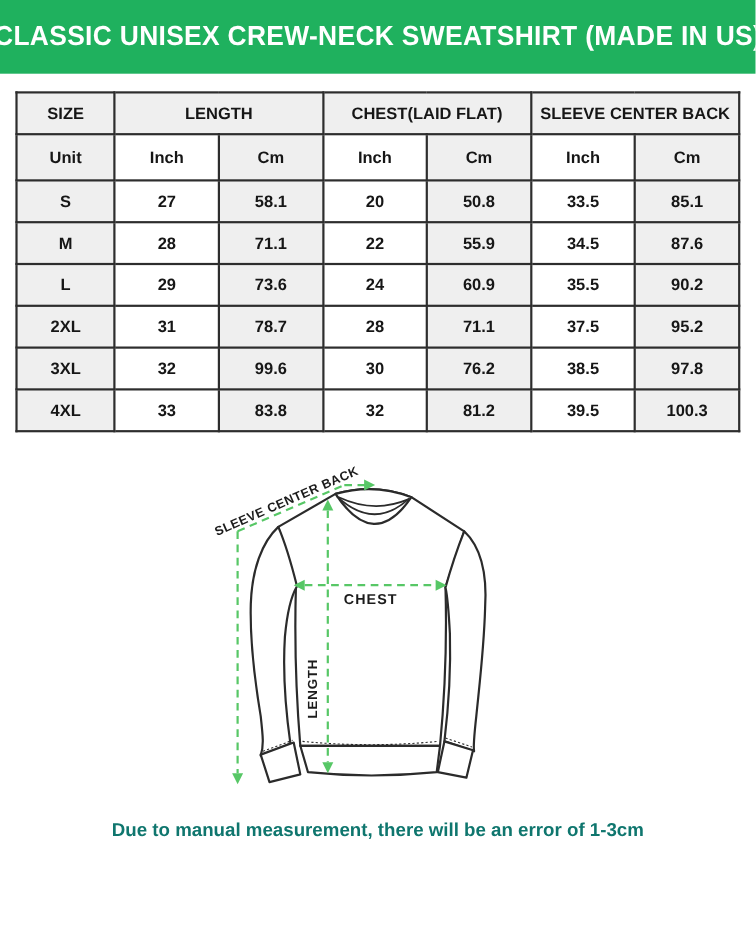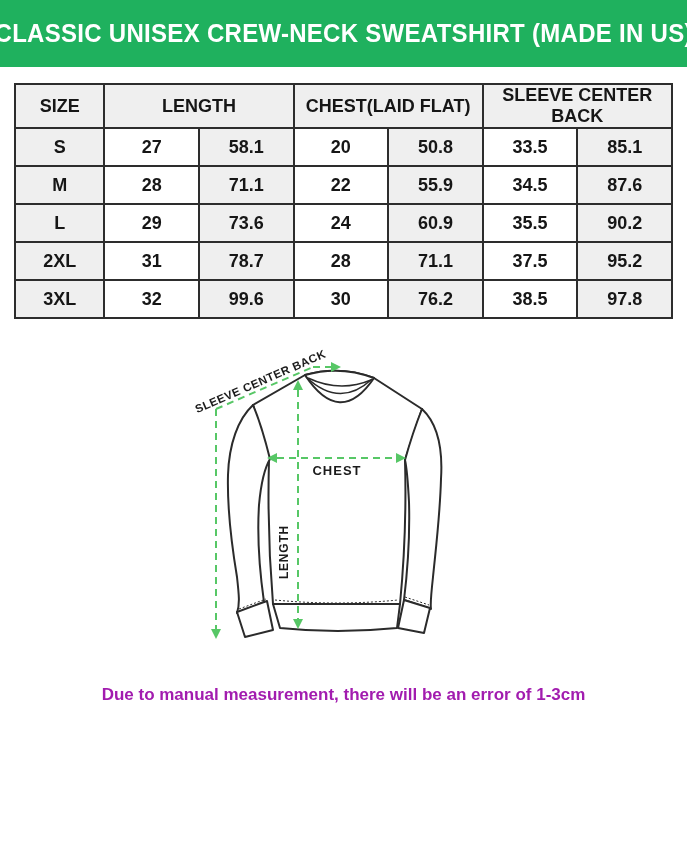--- a/index.html
+++ b/index.html
@@ -13,21 +13,21 @@
   }
   .banner h1 {
     color:#ffffff; font-size:25px; font-weight:800;
     letter-spacing:0.3px; transform:scaleX(0.96); white-space:nowrap;
   }
 
   
   table.size-table {
     width:659px; margin:16px auto 0 auto;
     border-collapse:collapse; table-layout:fixed;
-    text-align:center; font-weight:bold; font-size:18px; color:#161616;
+    text-align:center; font-weight:bold; font-size:15px; color:#161616;
   }
   table.size-table th, table.size-table td { border:2px solid #2d2d2d; }
   table.size-table col.col-size  { width:13.6%; }
   table.size-table col.col-data  { width:14.4%; }
   tr.group-row th { height:38px; background:#efefef; }
   tr.unit-row  td { height:42px; }
   tr.data-row  td { height:38px; }
   tr.unit-row td:nth-child(odd),  tr.data-row td:nth-child(odd)  { background:#efefef; }
   tr.unit-row td:nth-child(even), tr.data-row td:nth-child(even) { background:#ffffff; }
 
@@ -35,22 +35,22 @@
   svg.diagram { display:block; margin-top:13px; }
   .outline   { fill:#ffffff; stroke:#2b2b2b; stroke-width:2; stroke-linejoin:round; }
   .ribline   { fill:none; stroke:#2b2b2b; stroke-width:1.6; }
   .stitch    { fill:none; stroke:#2b2b2b; stroke-width:1; stroke-dasharray:2 2; }
   .measure   { fill:none; stroke:#57c766; stroke-width:2; stroke-dasharray:7 5; }
   .arrowhead { fill:#57c766; stroke:none; }
   .diag-label{ fill:#1b1b1b; font-weight:bold; font-family:"Liberation Sans",sans-serif; }
 
   
   .footer-note {
-    margin-top:16px; text-align:center;
-    color:#a21caf; font-size:17px; font-weight:bold; line-height:24px;
+    margin-top:2px; text-align:center;
+    color:#0f766e; font-size:17px; font-weight:bold; line-height:24px;
   }
 </style>
 </head>
 <body>
 
 <header class="banner">
   <h1>CLASSIC UNISEX CREW-NECK SWEATSHIRT (MADE IN US)</h1>
 </header>
 
 <table class="size-table">
@@ -62,20 +62,29 @@
     <col class="col-data">
       <col class="col-data">
       <col class="col-data">
   </colgroup>
   <thead>
     <tr class="group-row">
       <th>SIZE</th>
       <th colspan="2">LENGTH</th>
       <th colspan="2">CHEST(LAID FLAT)</th>
       <th colspan="2">SLEEVE CENTER BACK</th>
+    </tr>
+    <tr class="unit-row">
+      <td>Unit</td>
+      <td>Inch</td>
+      <td>Cm</td>
+      <td>Inch</td>
+      <td>Cm</td>
+      <td>Inch</td>
+      <td>Cm</td>
     </tr>
   </thead>
   <tbody>
     <tr class="data-row">
       <td>S</td>
       <td>27</td>
       <td>58.1</td>
       <td>20</td>
       <td>50.8</td>
       <td>33.5</td>
@@ -109,20 +118,29 @@
       <td>95.2</td>
     </tr>
     <tr class="data-row">
       <td>3XL</td>
       <td>32</td>
       <td>99.6</td>
       <td>30</td>
       <td>76.2</td>
       <td>38.5</td>
       <td>97.8</td>
+    </tr>
+    <tr class="data-row">
+      <td>4XL</td>
+      <td>33</td>
+      <td>83.8</td>
+      <td>32</td>
+      <td>81.2</td>
+      <td>39.5</td>
+      <td>100.3</td>
     </tr>
   </tbody>
 </table>
 
 <svg class="diagram" width="687" height="335" viewBox="0 485 687 335" xmlns="http://www.w3.org/2000/svg">
 
   <g>
     <path class="outline" d="M305,528 Q340,518 374,531 L422,562 L405,613 Q407,685 400,757 L273,757 Q267,685 269,613 L253,558 Z"></path>
 
     <path class="outline" d="M253,558 C238,572 229,597 228,628 C227,665 232,700 237,730 C239,748 240,757 237,766

